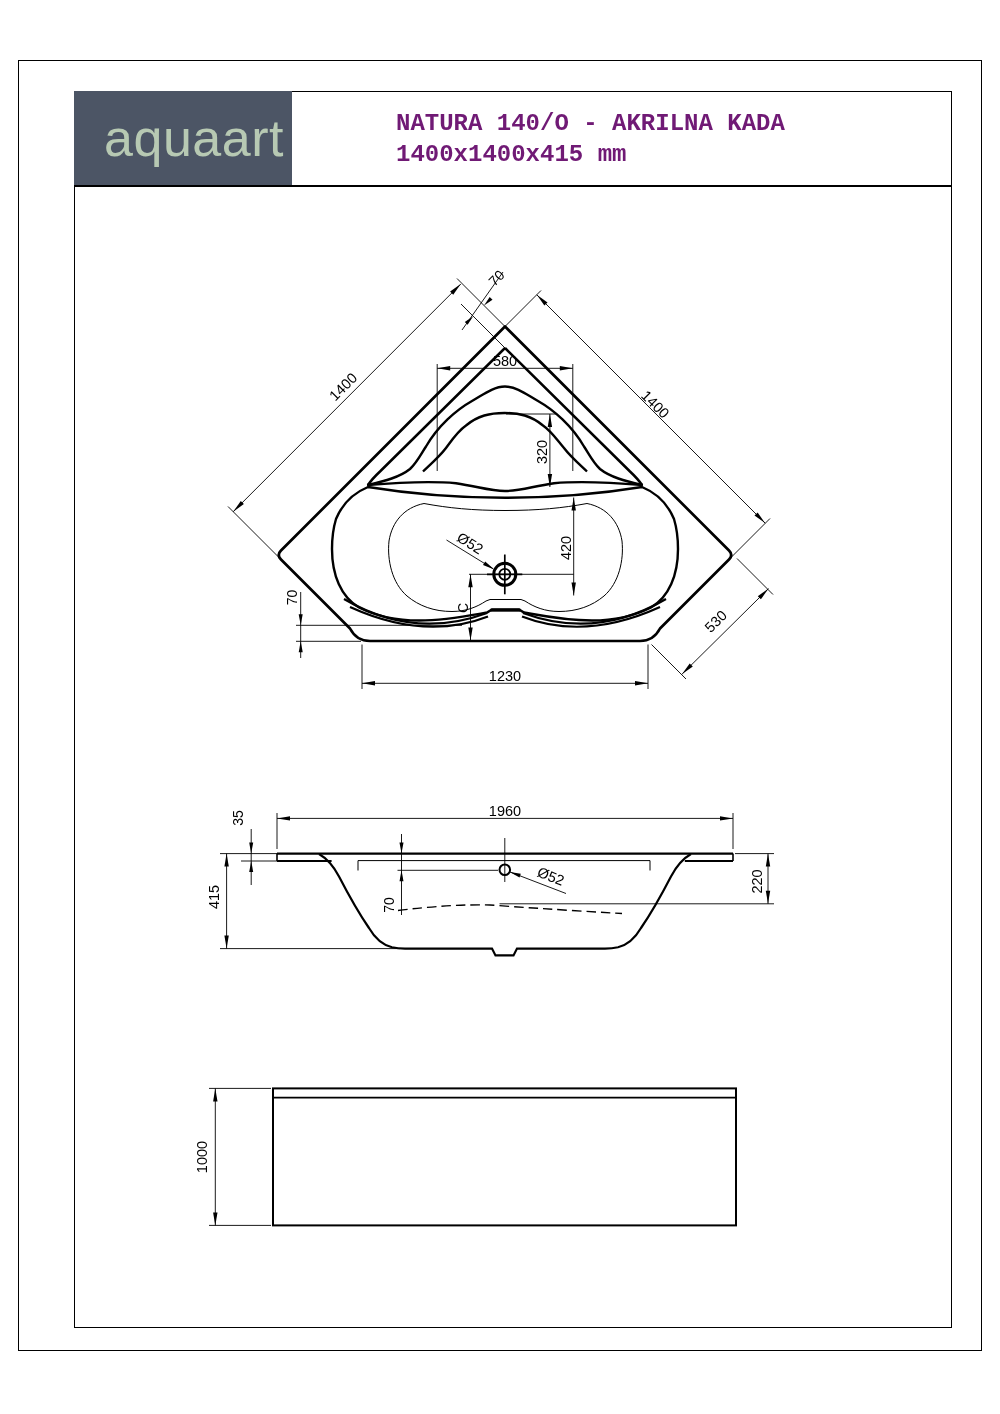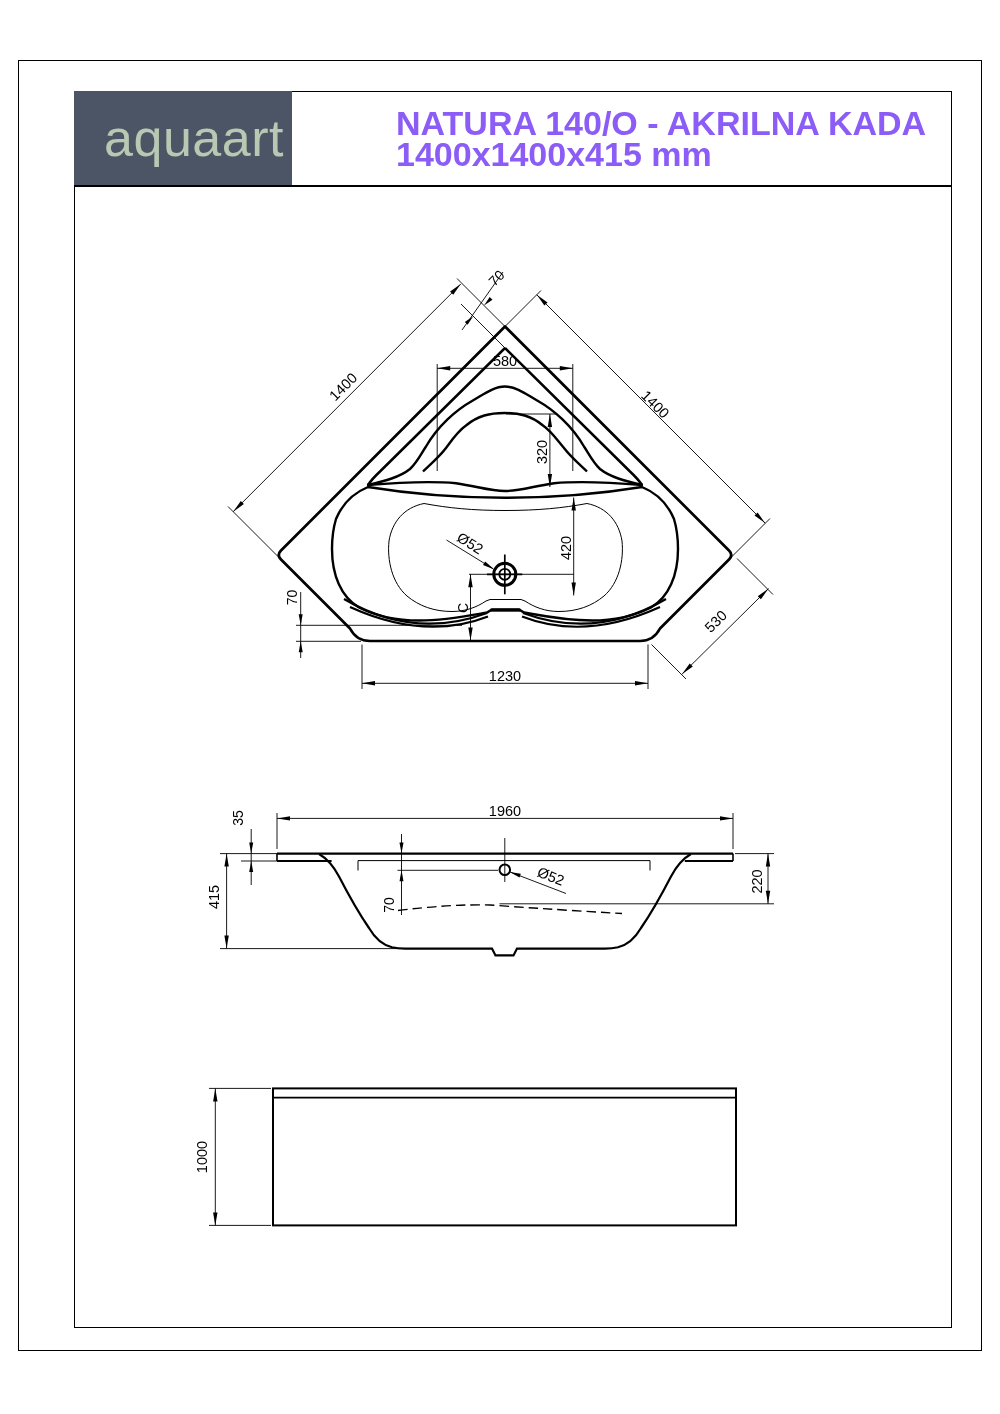--- a/index.html
+++ b/index.html
@@ -7,21 +7,21 @@
           font-family:"Liberation Sans", sans-serif; overflow:hidden; }
   #outer { position:absolute; left:18px; top:60px; width:964px; height:1291px;
            border:1.4px solid #000; box-sizing:border-box; }
   #frame { position:absolute; left:74px; top:91px; width:878px; height:1237px;
            border:1.6px solid #000; box-sizing:border-box; }
   #hdrline { position:absolute; left:74px; top:185.2px; width:878px; height:1.4px; background:#000; }
   #logo { position:absolute; left:74px; top:91px; width:218px; height:94.8px;
           background:#4c5565; display:flex; align-items:center; justify-content:center; padding-left:22px; box-sizing:border-box; }
   #logo span { color:#b7c9b3; font-size:52px; letter-spacing:0.5px; }
   #title { position:absolute; left:396px; top:107.5px; width:555px; font-weight:bold;
-           font-size:34px; line-height:31px; color:#8b5cf6; }
+           font-size:24px; line-height:31px; color:#701a75;font-family:Liberation Mono, monospace; }
   svg { position:absolute; left:0; top:0; }
 </style>
 </head>
 <body>
 <div id="page">
   <div id="outer"></div>
   <div id="frame"></div>
   <div id="logo">
       <span>aquaart</span>
     </div>

